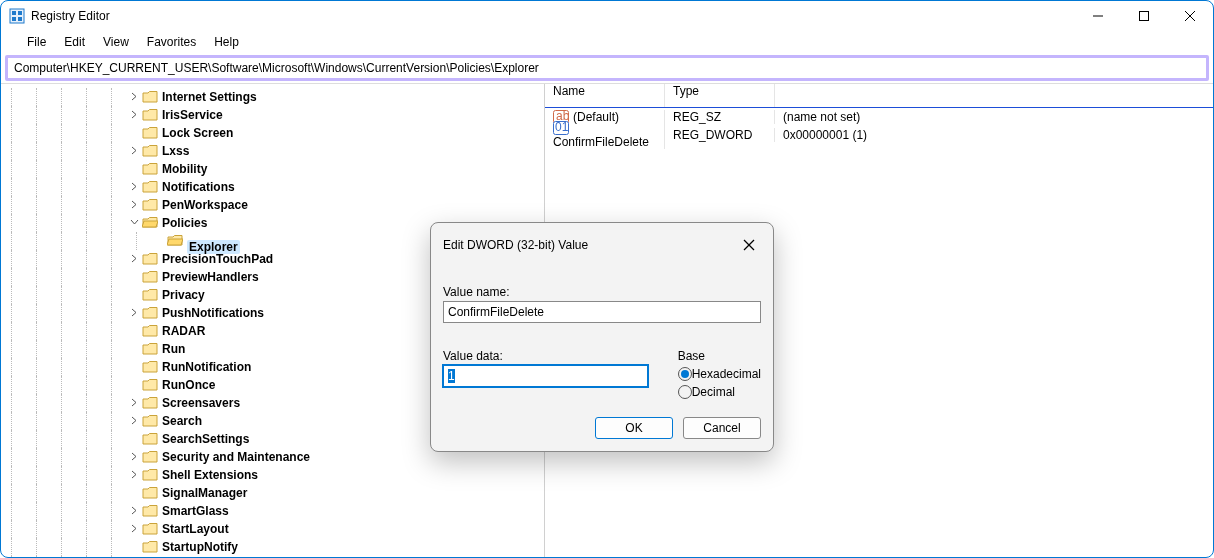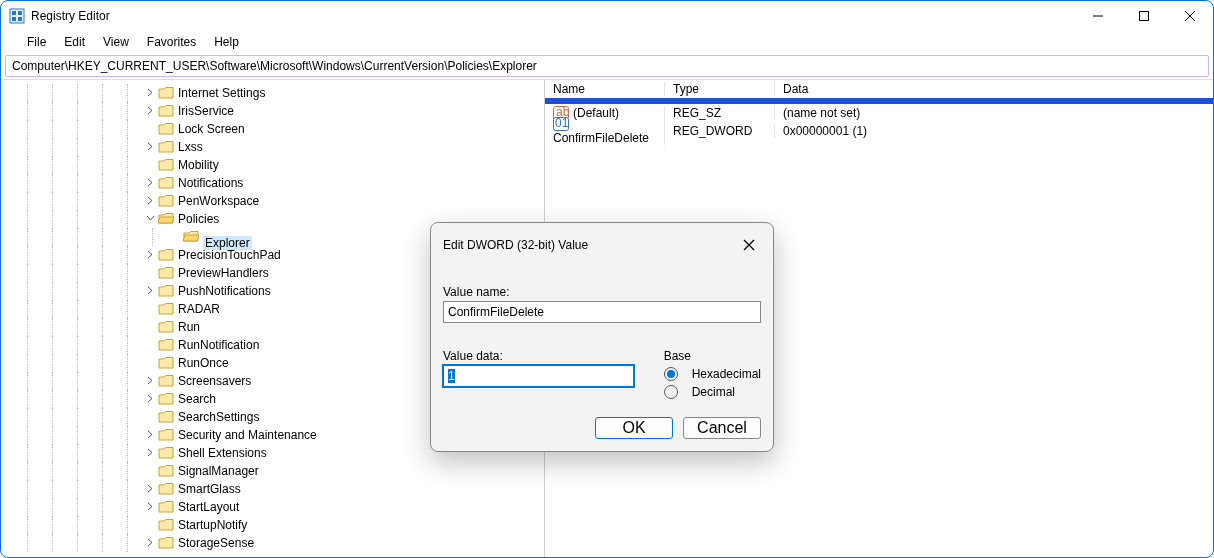--- a/index.html
+++ b/index.html
@@ -8,33 +8,33 @@
 
 .window { width: 1214px; height: 558px; border: 1px solid #0078d4; border-radius: 8px; display: flex; flex-direction: column; background: #fff; overflow: hidden; }
 .titlebar { height: 30px; display: flex; align-items: center; padding-left: 8px; }
 .titlebar .icon { width: 16px; height: 16px; margin-right: 6px; display:inline-flex; align-items:center; justify-content:center;}
 .titlebar .title { flex: 1; font-size: 12px; color: #000; }
 .winbtn { width: 46px; height: 30px; display: flex; align-items: center; justify-content: center; color: #000; }
 
 .menubar { height: 22px; display: flex; align-items: center; padding: 0 18px; gap: 2px; border-bottom: 1px solid transparent; }
 .menubar span { padding: 2px 8px; }
 
-.addressbar { border: 1px solid #c4b5fd; margin: 2px 4px; padding: 3px 6px; font-size: 12px; border-radius:2px; }
+.addressbar { border: 3px solid #c4b5fd; margin: 2px 4px; padding: 3px 6px; font-size: 12px; border-radius:2px; }
 
 .content { flex: 1; display: flex; border-top: 1px solid #ddd; overflow: hidden; }
-.tree { width: 544px; border-right: 1px solid #d0d0d0; overflow: hidden; padding-top: 4px; padding-left:18px;}
+.tree { width: 544px; border-right: 1px solid #d0d0d0; overflow: hidden; padding-top: 4px; padding-left:2px;font-weight:bold;}
 .tree-row { display: flex; align-items: center; height: 18px; white-space: nowrap; }
 .tree-row .twisty { width: 12px; text-align: center; color: #666; font-size: 10px; }
 .tree-row .folder { width: 16px; height: 14px; margin: 0 4px 0 2px; }
 .tree-row.selected .label { background: #cde8ff; border-radius:2px; padding:0 2px;margin-top:11px;}
 .guide { display: flex; }
 .gline { width: 17px; border-left: 1px dotted #bbb; height: 18px; margin-left: 8px; }
 
 .list { flex: 1; }
-.list-head { display: flex; border-bottom: 6px solid #1d4ed8; height: 24px; align-items: center; }
+.list-head { display: flex; border-bottom: 1px solid #1d4ed8; height: 24px; }
 .list-head > div { padding: 0 8px; color: #000; font-size:12px;}
 .col-name { width: 120px; border-right: 1px solid #e5e5e5; }
 .col-type { width: 110px; border-right: 1px solid #e5e5e5; }
 .col-data { flex: 1; }
 .list-row { display: flex; height: 18px; align-items: center; }
 .list-row > div { padding: 0 8px; font-size:12px;}
 .val-icon { width:16px; height:14px; display:inline-flex; align-items:center; justify-content:center; margin-right:4px; vertical-align:middle;}
 
 
 .dialog-backdrop { position: absolute; left: 0; top: 0; width: 1018px; height: 558px; pointer-events: none; }
@@ -43,25 +43,25 @@
 .dialog-title .t { flex: 1; font-size: 12px; }
 .dialog-close { width: 24px; height: 24px; display:flex; align-items:center; justify-content:center; border-radius:4px;}
 .dialog-body { padding: 4px 12px 12px 12px; }
 .dlabel { font-size: 12px; color: #000; margin-top: 16px; }
 .dinput { width: 100%; border: 1px solid #888; background: #fff; padding: 3px 4px; font-size: 12px; margin-top: 2px; }
 .dinput:disabled { background:#fff; color:#000;}
 .dinput.focus { border: 1px solid #0078d4; outline: 1px solid #0078d4; }
 .sel { background:#0078d4; color:#fff; }
 .row2 { display: flex; gap: 30px; margin-top: 10px; }
 .row2 .left { flex: 1; }
-.radio-row { display: flex; align-items: center; gap: 14px; margin-top: 4px; font-size:12px;}
+.radio-row { display: flex; align-items: center; gap: 0; margin-top: 4px; font-size:12px;}
 .radio { width: 14px; height: 14px; border: 1px solid #555; border-radius: 50%; display: inline-flex; align-items: center; justify-content: center; }
 .radio .dot { width: 8px; height: 8px; background: #0078d4; border-radius: 50%; }
 .buttons { display: flex; justify-content: flex-end; gap: 10px; margin-top: 18px; }
-.btn { width: 78px; height: 22px; border: 1px solid #888; background: #fdfdfd; border-radius: 3px; font-size:16px;}
+.btn { width: 78px; height: 22px; border: 1px solid #888; background: #fdfdfd; border-radius: 3px; font-size:12px;}
 .btn.primary { border: 1px solid #0078d4; }
 
 
 .folder svg, .val-icon svg { display:block;}
 </style>
 </head>
 <body>
 
 <div class="window">
 
@@ -300,20 +300,36 @@
           <span class="label">PreviewHandlers</span>
         </div>
         <div class="tree-row">
           <div class="guide">
             <div class="gline"></div>
             <div class="gline"></div>
             <div class="gline"></div>
             <div class="gline"></div>
             <div class="gline"></div>
           </div>
+          <span class="twisty"></span>
+          <span class="folder">
+            <svg width="16" height="14" viewBox="0 0 16 14">
+              <path d="M1 3 L6 3 L7.5 1.5 L15 1.5 L15 12 L1 12 Z" fill="#ffe9a8" stroke="#caa33a"></path>
+            </svg>
+          </span>
+          <span class="label">Privacy</span>
+        </div>
+        <div class="tree-row">
+          <div class="guide">
+            <div class="gline"></div>
+            <div class="gline"></div>
+            <div class="gline"></div>
+            <div class="gline"></div>
+            <div class="gline"></div>
+          </div>
           <span class="twisty"><svg width="9" height="9">
               <path d="M2 1 L6 4.5 L2 8" fill="none" stroke="#555"></path>
             </svg></span>
           <span class="folder">
             <svg width="16" height="14" viewBox="0 0 16 14">
               <path d="M1 3 L6 3 L7.5 1.5 L15 1.5 L15 12 L1 12 Z" fill="#ffe9a8" stroke="#caa33a"></path>
             </svg>
           </span>
           <span class="label">PushNotifications</span>
         </div>
@@ -553,21 +569,20 @@
               <path d="M1 3 L6 3 L7.5 1.5 L15 1.5 L15 12 L1 12 Z" fill="#ffe9a8" stroke="#caa33a"></path>
             </svg>
           </span>
           <span class="label">StorageSense</span>
         </div>
       </div>
     <div class="list">
       <div class="list-head">
         <div class="col-name">Name</div>
         <div class="col-type">Type</div>
-        <div class="col-data">Data</div>
       </div>
       <div id="rows">
           <div class="list-row">
             <div class="col-name"><span class="val-icon">
                 <svg width="16" height="14">
                   <rect x="0.5" y="0.5" width="15" height="13" rx="2" fill="#fff" stroke="#d06a4a"></rect>
                   <text x="3" y="10" font-size="8" fill="#d06a4a" font-family="monospace">ab</text>
                 </svg>
               </span><span>(Default)</span></div>
             <div class="col-type">REG_SZ</div>

